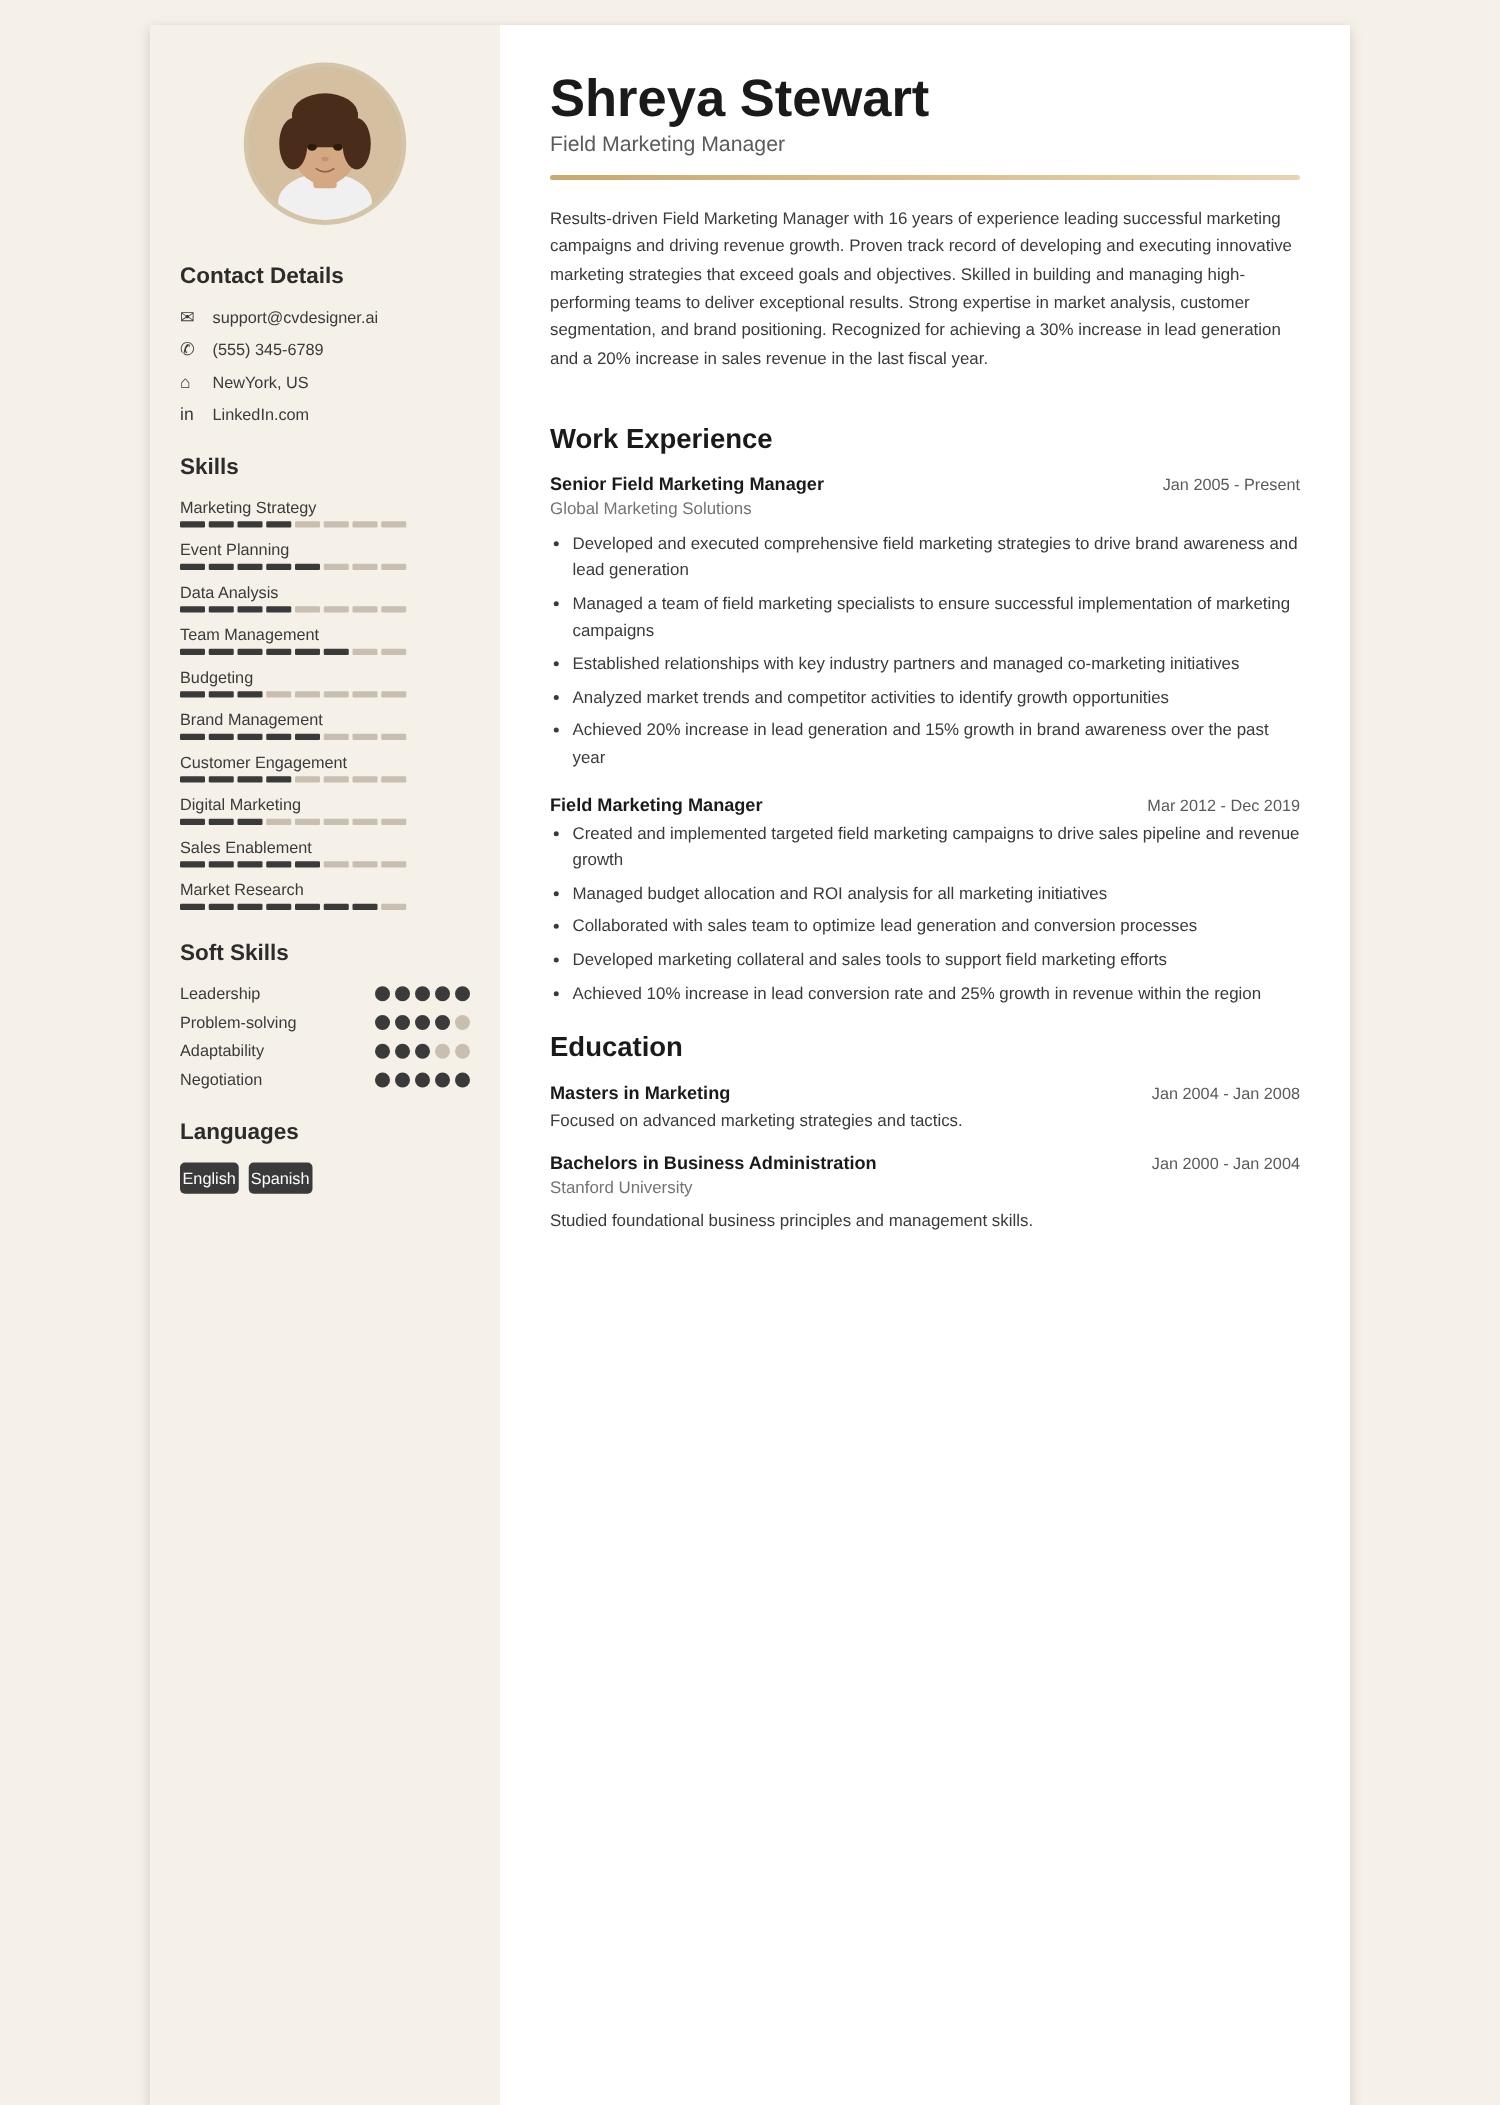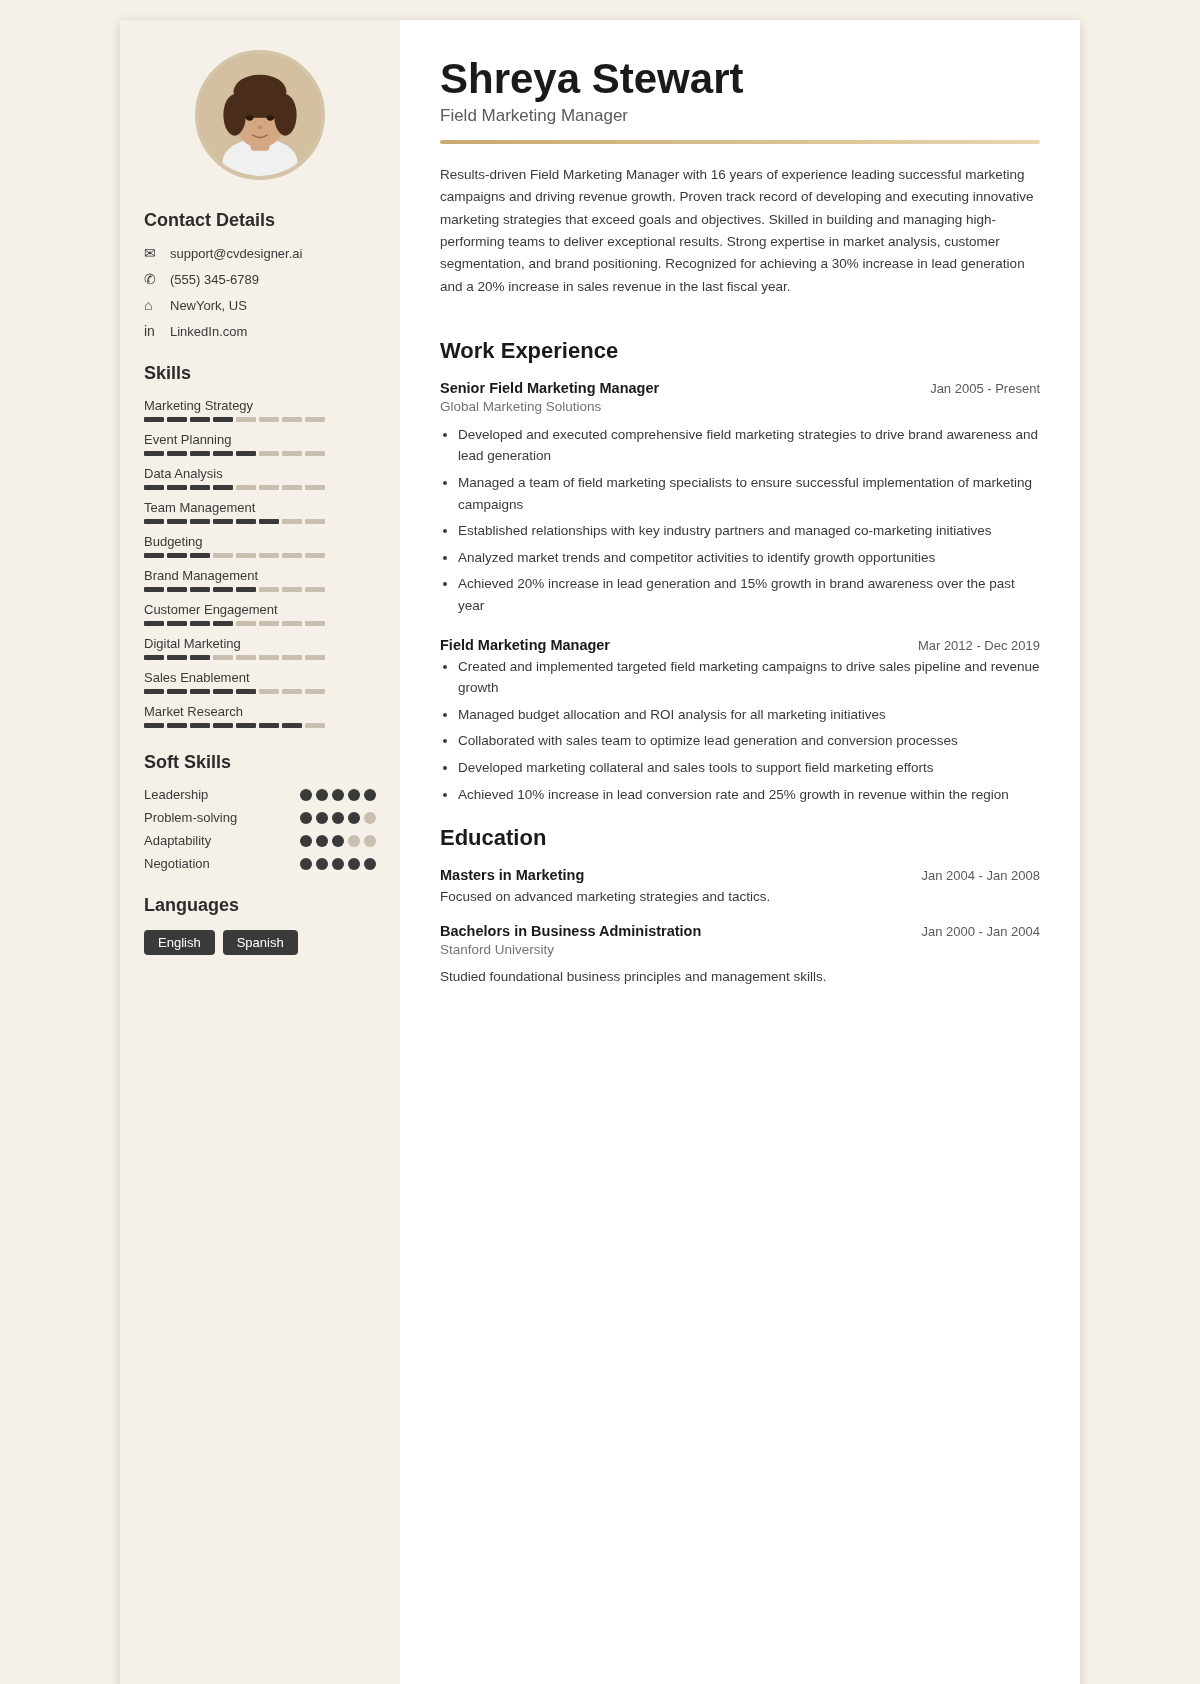--- a/index.html
+++ b/index.html
@@ -124,21 +124,21 @@
     
     .lang-tags {
       display: flex;
       gap: 8px;
       flex-wrap: wrap;
     }
     .lang-tag {
       background: #3a3a3a;
       color: white;
       font-size: 13px;
-      padding: 5px 14px;
+      padding: 5px 2px;
       border-radius: 4px;
     }
     
     .main {
       flex: 1;
       padding: 36px 40px;
     }
     .header-name {
       font-size: 42px;
       font-weight: bold;

